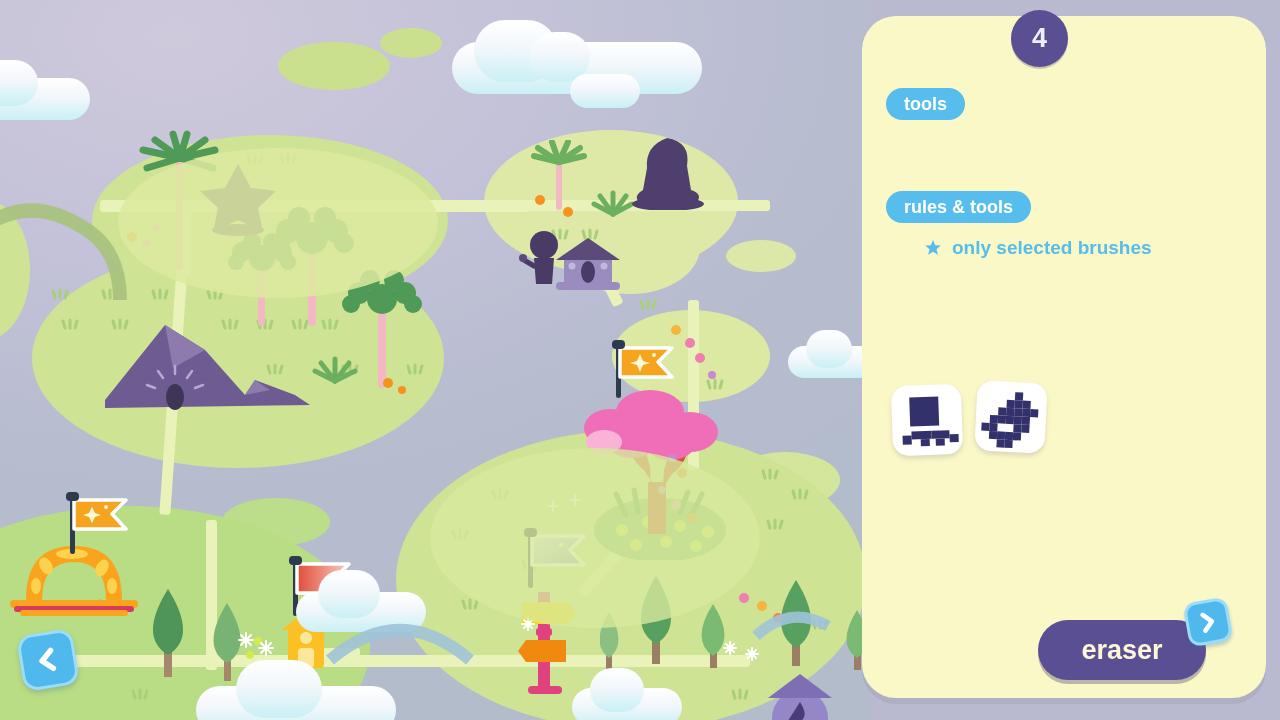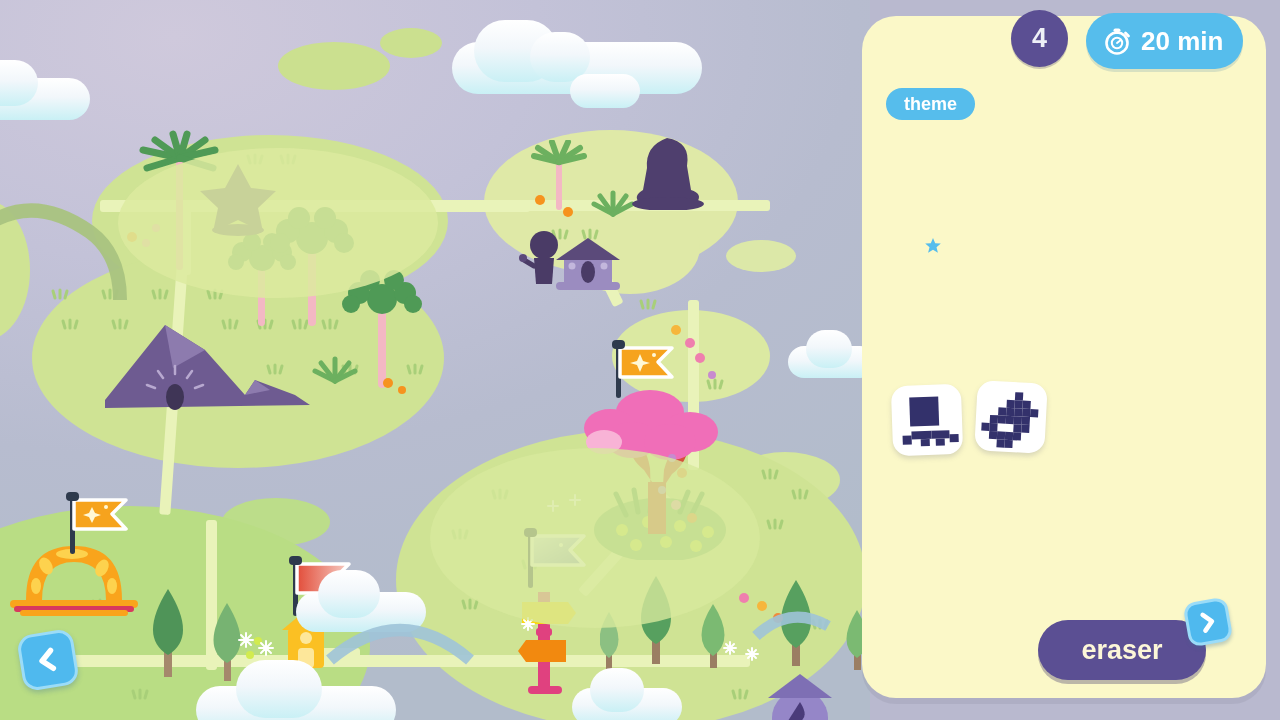--- a/index.html
+++ b/index.html
@@ -660,44 +660,39 @@
       </svg>
     </div>
   </div>
 
   <div id="panel"></div>
 
   <div id="chipRow">
     <div class="num-badge">
       <span>4</span>
     </div>
-    <div class="chip-timer">
-      <svg width="30" height="30" viewBox="0 0 30 30">
-        <circle cx="15" cy="17" r="10.5" fill="none" stroke="#fff" stroke-width="2.6"></circle>
-        <circle cx="15" cy="17" r="5.2" fill="none" stroke="#fff" stroke-width="2"></circle>
-        <path d="M15 17 L18.5 14.2" stroke="#fff" stroke-width="2" stroke-linecap="round"></path>
-        <rect x="11.5" y="2.4" width="7" height="3.6" rx="1.8" fill="#fff"></rect>
-        <rect x="13.6" y="5" width="2.8" height="3" fill="#fff"></rect>
-        <path d="M23.5 7 L26.5 10" stroke="#fff" stroke-width="2.8" stroke-linecap="round"></path>
-      </svg>
-      <span>20 min</span>
-    </div>
   </div>
 
   <div style="position:absolute;left:886px;top:88px;">
     <div class="pill">
-        <span>theme</span>
+        <span>tools</span>
       </div>
   </div>
 
+  <div style="position:absolute;left:886px;top:191px;">
+    <div class="pill">
+        <span>rules &amp; tools</span>
+      </div>
+  </div>
 
   <div class="rule-line" style="position:absolute;left:924px;top:237px;">
     <svg width="18" height="18" viewBox="0 0 18 18">
       <path d="M9 1 L11.2 6.2 L16.8 6.6 L12.5 10.2 L13.9 15.7 L9 12.7 L4.1 15.7 L5.5 10.2 L1.2 6.6 L6.8 6.2 Z" fill="#56bdec"></path>
     </svg>
+    <span>only selected brushes</span>
   </div>
 
 
   <div class="tile" style="left:892px;top:385px;transform:rotate(-2deg);">
     <div class="px" style="left:18px;top:12px;width:29px;height:29px;"></div>
     <div class="px" style="left:10px;top:50px;width:9px;height:9px;"></div>
     <div class="px" style="left:19px;top:46px;width:20px;height:8px;"></div>
     <div class="px" style="left:28px;top:54px;width:9px;height:7px;"></div>
     <div class="px" style="left:39px;top:46px;width:18px;height:8px;"></div>
     <div class="px" style="left:43px;top:54px;width:9px;height:7px;"></div>

